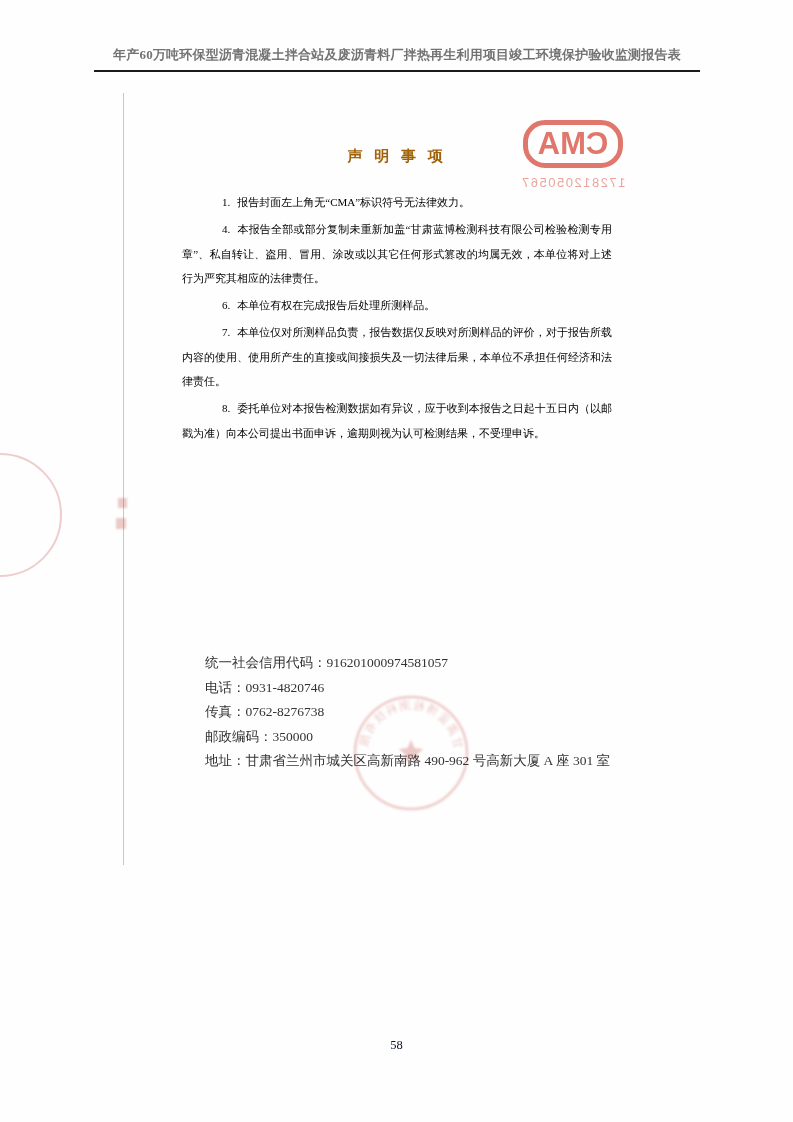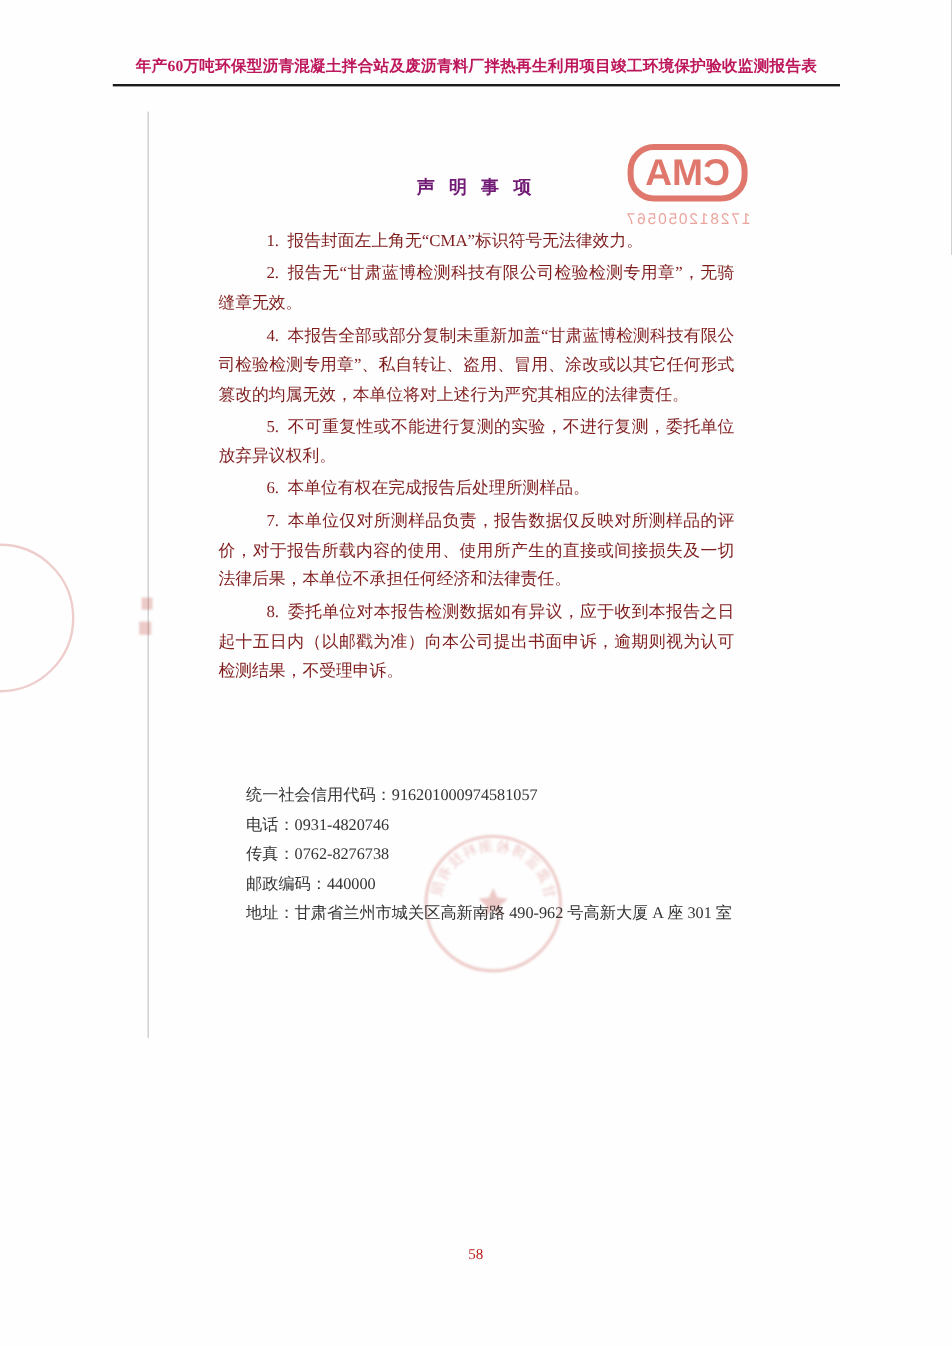--- a/index.html
+++ b/index.html
@@ -19,21 +19,21 @@
   
   .scan-edge{
     position:absolute;left:123px;top:93px;width:1px;height:772px;
     background:rgba(110,110,110,0.38);
   }
   
   .header{
     position:absolute;left:94px;top:46px;width:606px;
     text-align:center;
     font-family:"Liberation Serif","DejaVu Serif",serif;
-    font-size:13px;font-weight:bold;color:#be185d;
+    font-size:13px;font-weight:bold;color:#737373;
     border-bottom:2px solid #1b1b1b;
     padding-bottom:6px;
     letter-spacing:0.2px;
   }
   
   .cma-stamp{
     position:absolute;left:514px;top:120px;width:118px;
     transform:scaleX(-1);
     color:var(--stamp-color);
     text-align:center;
@@ -51,26 +51,26 @@
   }
   .cma-number{
     margin-top:7px;
     font-family:"Liberation Sans","DejaVu Sans",sans-serif;
     font-size:13px;letter-spacing:1.5px;
     opacity:0.55;
   }
   
   .decl-title{
     position:absolute;left:182px;top:147px;width:430px;
-    text-align:center;font-size:15px;font-weight:bold;color:#701a75;
+    text-align:center;font-size:15px;font-weight:bold;color:#a16207;
     letter-spacing:4px;
   }
   .decl-body{
     position:absolute;left:182px;top:190px;width:430px;
-    font-size:14px;line-height:24.5px;color:#7f1d1d;
+    font-size:11px;line-height:24.5px;color:#000000;
     text-align:justify;
     z-index:1;
   }
   .para{margin-bottom:2.5px;text-indent:40px;}
   .para .num{margin-right:7px;}
   
   .contact{
     position:absolute;left:205px;top:651px;width:440px;
     font-size:13.5px;line-height:24.6px;color:#333;
     z-index:1;
@@ -93,54 +93,52 @@
   }
   .edge-mark{
     position:absolute;background:rgba(196,82,74,0.30);
     filter:blur(1px);
   }
   .edge-mark.m1{left:118px;top:498px;width:9px;height:10px;}
   .edge-mark.m2{left:116px;top:518px;width:10px;height:11px;}
   
   .page-number{
     position:absolute;left:0;top:1038px;width:100%;
-    text-align:center;font-size:12.5px;color:#b91c1c;
+    text-align:center;font-size:12.5px;color:#0f172a;
   }
 </style>
 </head>
 <body>
 
 <div class="page">
 
   <div class="scan-edge"></div>
 
   <div class="header">年产60万吨环保型沥青混凝土拌合站及废沥青料厂拌热再生利用项目竣工环境保护验收监测报告表</div>
 
   <div class="cma-stamp">
     <div class="cma-box">CMA</div>
     <div class="cma-number">172812050567</div>
   </div>
 
   <div class="decl-title">声 明 事 项</div>
 
   <div class="decl-body">
     <p class="para"><span class="num">1.</span><span>报告封面左上角无“CMA”标识符号无法律效力。</span></p>
-    <p class="para"><span class="num">2.</span><span>报告无“甘肃蓝博检测科技有限公司检验检测专用章”，无骑缝章无效。</span></p>
     <p class="para"><span class="num">4.</span><span>本报告全部或部分复制未重新加盖“甘肃蓝博检测科技有限公司检验检测专用章”、私自转让、盗用、冒用、涂改或以其它任何形式篡改的均属无效，本单位将对上述行为严究其相应的法律责任。</span></p>
-    <p class="para"><span class="num">5.</span><span>不可重复性或不能进行复测的实验，不进行复测，委托单位放弃异议权利。</span></p>
     <p class="para"><span class="num">6.</span><span>本单位有权在完成报告后处理所测样品。</span></p>
     <p class="para"><span class="num">7.</span><span>本单位仅对所测样品负责，报告数据仅反映对所测样品的评价，对于报告所载内容的使用、使用所产生的直接或间接损失及一切法律后果，本单位不承担任何经济和法律责任。</span></p>
     <p class="para"><span class="num">8.</span><span>委托单位对本报告检测数据如有异议，应于收到本报告之日起十五日内（以邮戳为准）向本公司提出书面申诉，逾期则视为认可检测结果，不受理申诉。</span></p>
   </div>
 
   <div class="contact">
     <div>统一社会信用代码：916201000974581057</div>
     <div>电话：0931-4820746</div>
     <div>传真：0762-8276738</div>
-    <div>邮政编码：440000</div>
+    <div>邮政编码：350000</div>
     <div>地址：甘肃省兰州市城关区高新南路 490-962 号高新大厦 A 座 301 室</div>
   </div>
 
   <svg class="round-stamp" viewBox="0 0 122 122" xmlns="http://www.w3.org/2000/svg">
     <defs>
       <path id="arcTop" d="M 17,61 A 44 44 0 0 1 105,61" fill="none"></path>
     </defs>
     <circle cx="61" cy="61" r="56" fill="none" stroke="#c4524a" stroke-width="2.4"></circle>
     <text font-size="11.5" fill="#c4524a" letter-spacing="1.5" font-family="Liberation Serif, DejaVu Serif, serif">
       <textPath href="#arcTop" startOffset="4">甘肃蓝博检测科技有限公司</textPath>

